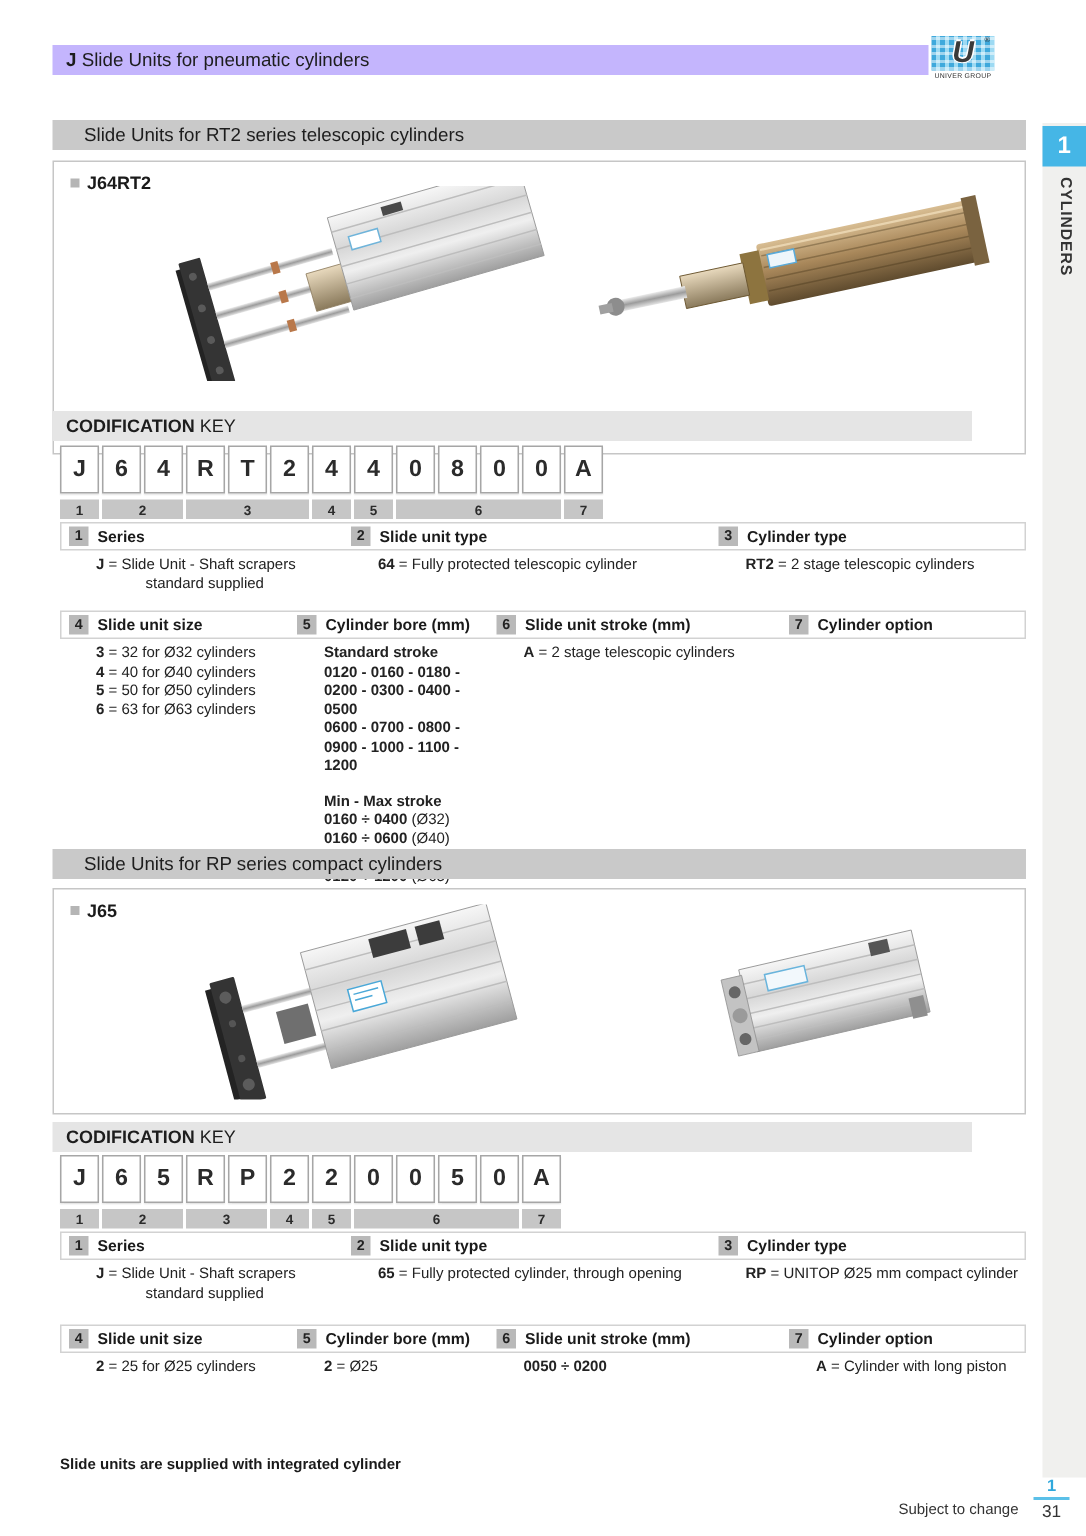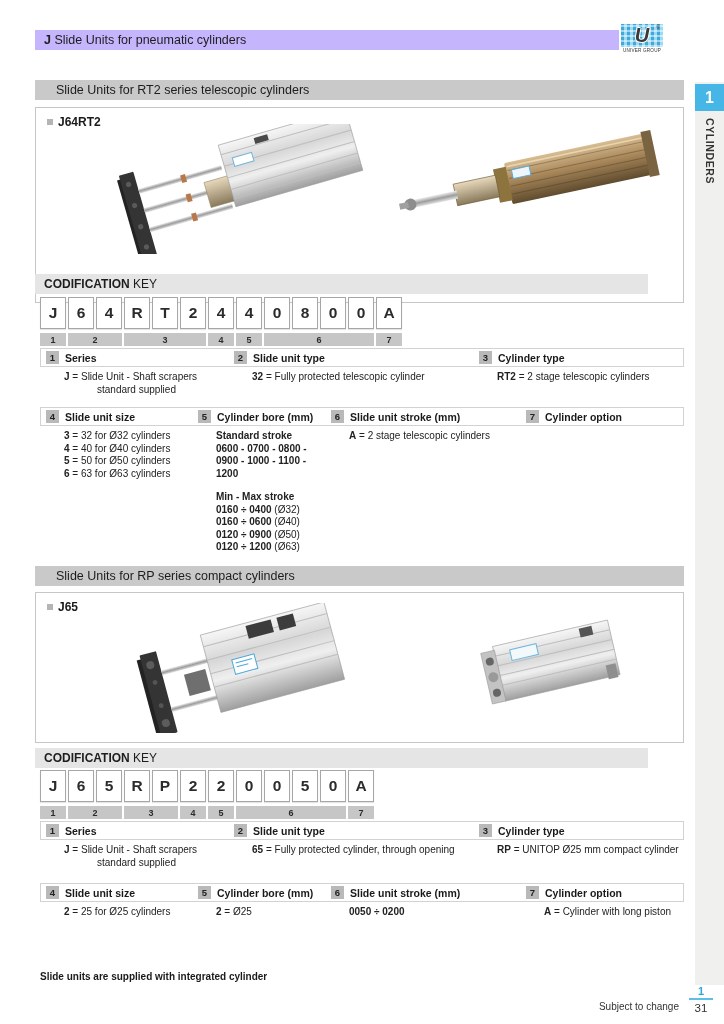--- a/index.html
+++ b/index.html
@@ -206,21 +206,21 @@
         <span class="nsq">3</span>
         <span class="tht">Cylinder type</span>
       </div>
   </div>
   <div class="tbody cols3 t1b1">
     <div class="td">
       <div><span class="b">J</span><span> = Slide Unit - Shaft scrapers</span></div>
       <div class="ind">standard supplied</div>
     </div>
     <div class="td">
-      <div><span class="b">32</span><span> = Fully protected telescopic cylinder</span></div>
+      <div><span class="b">64</span><span> = Fully protected telescopic cylinder</span></div>
     </div>
     <div class="td">
       <div><span class="b">RT2</span><span> = 2 stage telescopic cylinders</span></div>
     </div>
   </div>
 
   <div class="thead cols4 t2h1">
     <div class="th">
         <span class="nsq">4</span>
         <span class="tht">Slide unit size</span>
@@ -240,20 +240,21 @@
   </div>
   <div class="tbody cols4 t2b1">
     <div class="td">
       <div><span class="b">3</span><span> = 32 for Ø32 cylinders</span></div>
       <div><span class="b">4</span><span> = 40 for Ø40 cylinders</span></div>
       <div><span class="b">5</span><span> = 50 for Ø50 cylinders</span></div>
       <div><span class="b">6</span><span> = 63 for Ø63 cylinders</span></div>
     </div>
     <div class="td">
       <div class="b">Standard stroke</div>
+      <div class="b">0120 - 0160 - 0180 - 0200 - 0300 - 0400 - 0500</div>
       <div class="b">0600 - 0700 - 0800 - 0900 - 1000 - 1100 - 1200</div>
       <div class="b mt">Min - Max stroke</div>
       <div><span class="b">0160 ÷ 0400</span><span> (Ø32)</span></div>
       <div><span class="b">0160 ÷ 0600</span><span> (Ø40)</span></div>
       <div><span class="b">0120 ÷ 0900</span><span> (Ø50)</span></div>
       <div><span class="b">0120 ÷ 1200</span><span> (Ø63)</span></div>
     </div>
     <div class="td">
       <div><span class="b">A</span><span> = 2 stage telescopic cylinders</span></div>
     </div>

